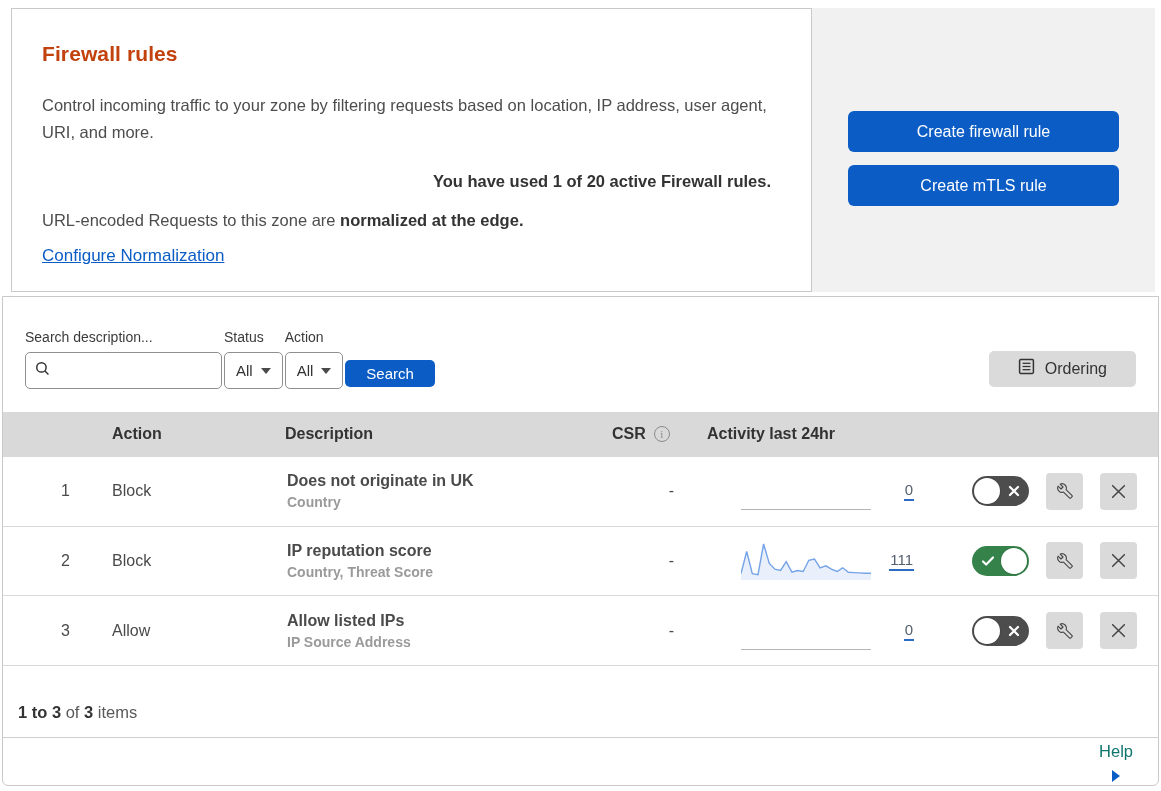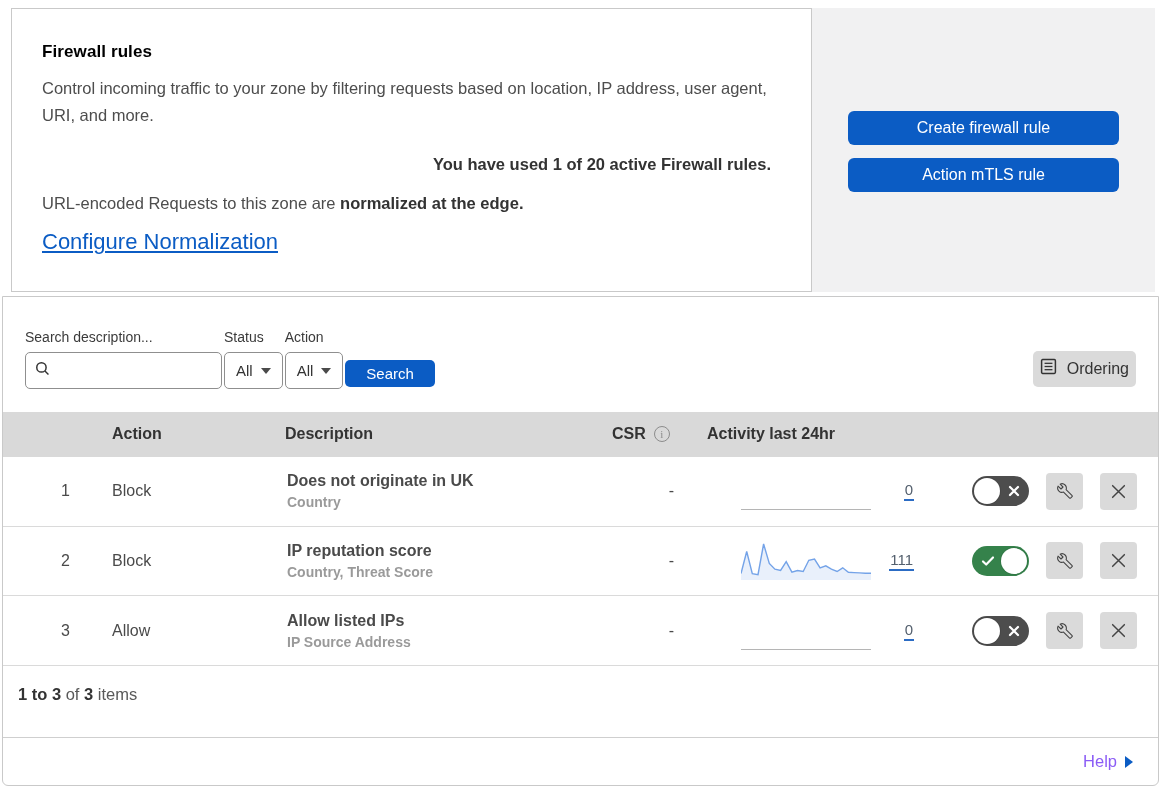--- a/index.html
+++ b/index.html
@@ -10,33 +10,33 @@
     font-family: "Liberation Sans", sans-serif;
     color: #4a4a4a;
     overflow: hidden;
   }
   
   .top-row { display:flex; margin: 8px 6px 0 11px; height: 284px; }
   .intro-card {
     width: 801px; background:#fff; border:1px solid #c9c9c9;
     padding: 33px 40px 0 30px;
   }
-  .intro-title { font-size: 17px; font-weight: 600; color:#000000; margin-bottom: 13px; letter-spacing:.1px;}
+  .intro-title { font-size: 21px; font-weight: 600; color:#c2410c; margin-bottom: 26px; letter-spacing:.1px;}
   .intro-desc { font-size: 16.5px; line-height: 1.65; color:#4d4d4d; max-width: 740px; margin-bottom: 26px; }
   .intro-usage { font-size: 16.5px; font-weight: 700; color:#333; margin-bottom: 20px; text-align: right; }
   .intro-norm { font-size: 16.5px; color:#4d4d4d; margin-bottom: 16px; }
   .intro-norm b { color:#333; }
-  .intro-link { font-size: 22px; color:#0b5cc4; text-decoration: underline; cursor:pointer; }
+  .intro-link { font-size: 17px; color:#0b5cc4; text-decoration: underline; cursor:pointer; }
   .actions-panel {
     flex:1; background:#f1f1f2;
     display:flex; flex-direction:column; align-items:center;
     padding-top: 103px; gap: 13px;
   }
   .btn-primary {
-    width: 271px; height: 34px; border:none; border-radius: 6px;
+    width: 271px; height: 41px; border:none; border-radius: 6px;
     background:#0b5cc4; color:#fff; font-size: 16px;
     font-family: "Liberation Sans", sans-serif; cursor:pointer;
   }
   
   .main-card {
     margin: 4px 2px 0 2px; height: 490px;
     border:1px solid #c9c9c9; border-radius: 0 0 6px 6px;
     background:#fff; display:flex; flex-direction:column;
   }
   
@@ -52,21 +52,21 @@
     height: 37px; border:1px solid #8f8f8f; border-radius: 5px; background:#fff;
     display:flex; align-items:center; gap: 8px; padding: 0 11px;
     font-size: 15px; color:#333; cursor:pointer;
   }
   .caret { width:0; height:0; border-left: 5px solid transparent; border-right: 5px solid transparent; border-top: 6px solid #4a4a4a; margin-top:2px;}
   .btn-search {
     height: 27px; margin-bottom:2px; padding: 4px 21px; border:none; border-radius: 5px;
     background:#0b5cc4; color:#fff; font-size: 15px; font-family:"Liberation Sans",sans-serif; cursor:pointer;
   }
   .btn-ordering {
-    margin-left:auto; margin-bottom:2px; height: 36px; padding: 0 7px;
+    margin-left:auto; margin-bottom:2px; height: 36px; padding: 0 29px;
     border:none; border-radius: 5px; background:#dadada; color:#333;
     font-size: 16px; display:flex; align-items:center; gap: 10px;
     font-family:"Liberation Sans",sans-serif; cursor:pointer;
   }
   
   .tbl-header, .tbl-row {
     display:grid;
     grid-template-columns: 100px 173px 327px 88px 230px 1fr;
     align-items:center;
   }
@@ -105,41 +105,41 @@
   .toggle--off .knob { left: 2px; }
   .toggle--on  .knob { right: 2px; }
   .toggle .glyph { position:absolute; top:7px; width:16px; height:16px; }
   .toggle--off .glyph { right: 7px; }
   .toggle--on  .glyph { left: 8px; }
   .icon-btn {
     width: 37px; height: 37px; border:none; border-radius: 4px; background:#dadada;
     display:flex; align-items:center; justify-content:center; cursor:pointer; flex:0 0 auto;
   }
   
-  .items-footer { height: 71px; display:flex; align-items:center; padding: 0 0 15px 15px; font-size: 16.5px; color:#595959; }
+  .items-footer { height: 71px; display:flex; align-items:flex-end; padding: 0 0 15px 15px; font-size: 16.5px; color:#595959; }
   .items-footer b { color:#333; }
   .items-footer span { white-space: pre; }
   .help-footer { height: 48px; border-top: 1px solid #cfcfcf; display:flex; align-items:center; justify-content:flex-end; padding-right: 25px; }
-  .help-link { display:flex; align-items:center; gap: 8px; color:#8b5cf6; font-size: 16.5px; cursor:pointer; text-decoration:none; }
+  .help-link { display:flex; align-items:center; gap: 8px; color:#0f766e; font-size: 16.5px; cursor:pointer; text-decoration:none;flex-direction:column; }
   .help-arrow { width:0; height:0; border-top: 6px solid transparent; border-bottom: 6px solid transparent; border-left: 8px solid #0b5cc4; margin-top:1px;}
 </style>
 </head>
 <body>
 
 <div class="top-row">
   <div class="intro-card">
     <div class="intro-title">Firewall rules</div>
     <div class="intro-desc">Control incoming traffic to your zone by filtering requests based on location, IP address, user agent, URI, and more.</div>
     <div class="intro-usage">You have used 1 of 20 active Firewall rules.</div>
     <div class="intro-norm"><span>URL-encoded Requests to this zone are </span><b>normalized at the edge.</b></div>
     <a class="intro-link">Configure Normalization</a>
   </div>
   <div class="actions-panel">
     <button class="btn-primary">Create firewall rule</button>
-    <button class="btn-primary">Action mTLS rule</button>
+    <button class="btn-primary">Create mTLS rule</button>
   </div>
 </div>
 
 <div class="main-card">
 
   <div class="filter-bar">
     <div class="filter-group">
       <div class="filter-label">Search description...</div>
       <div class="search-box">
         <span>

